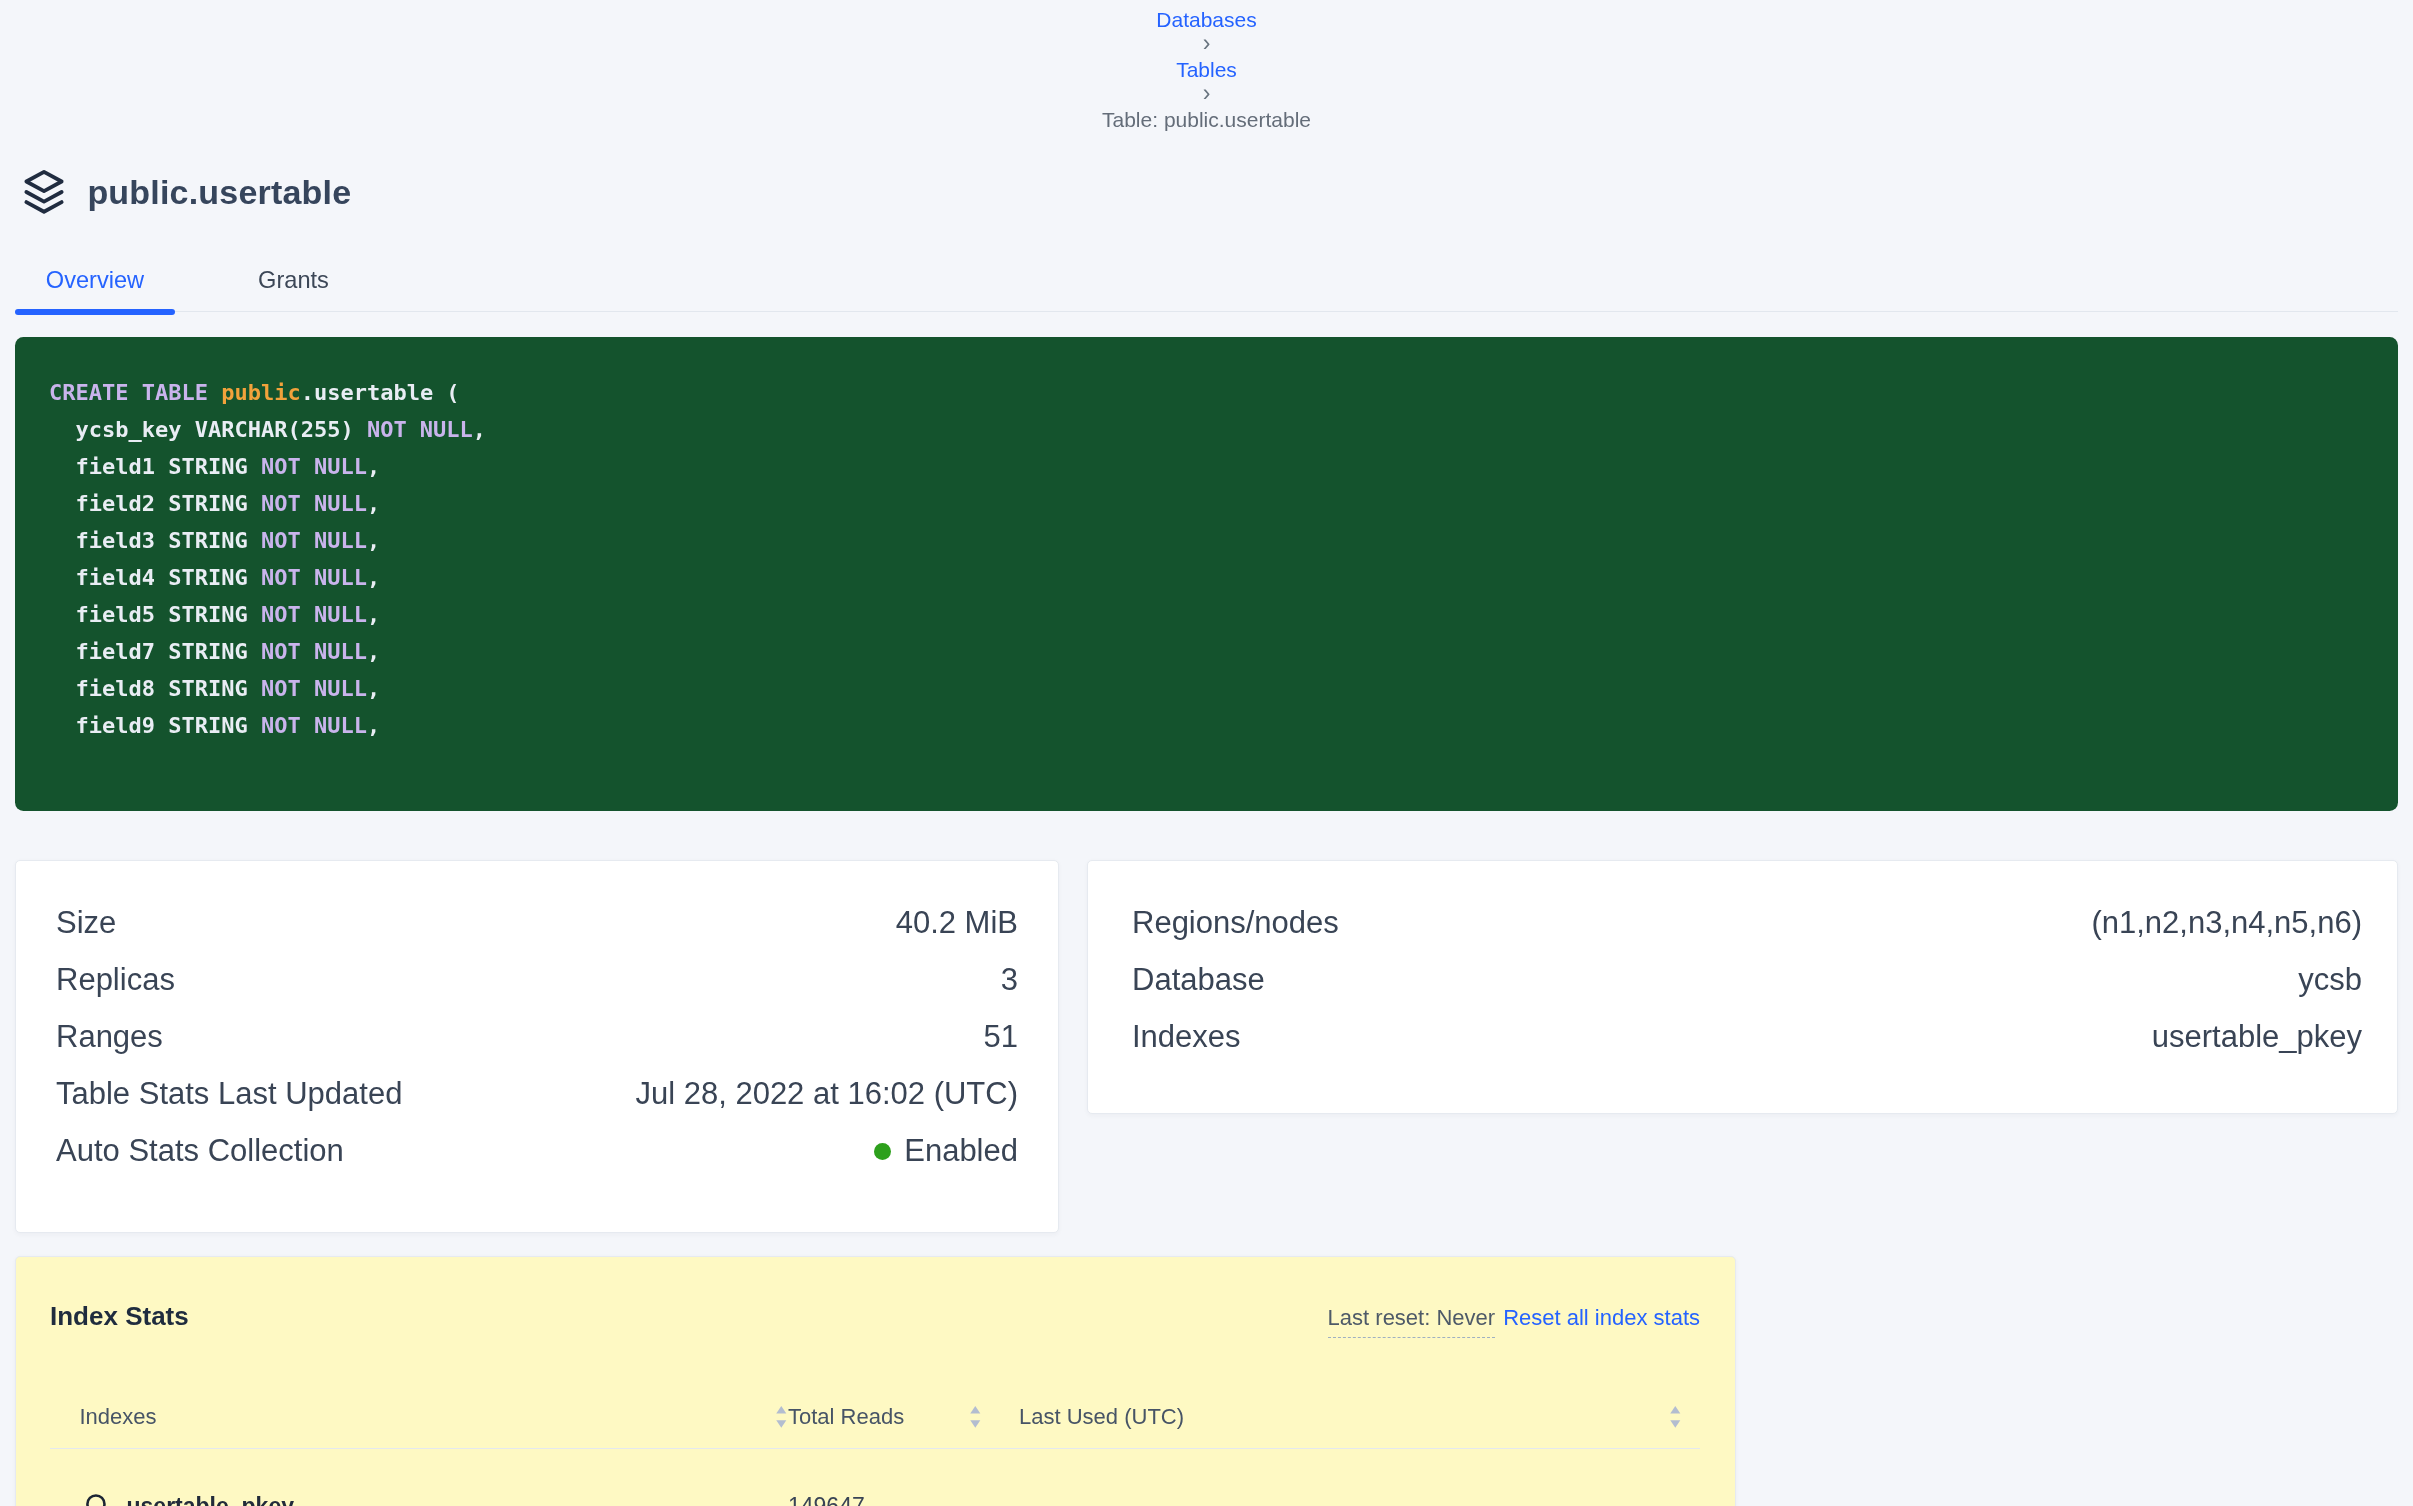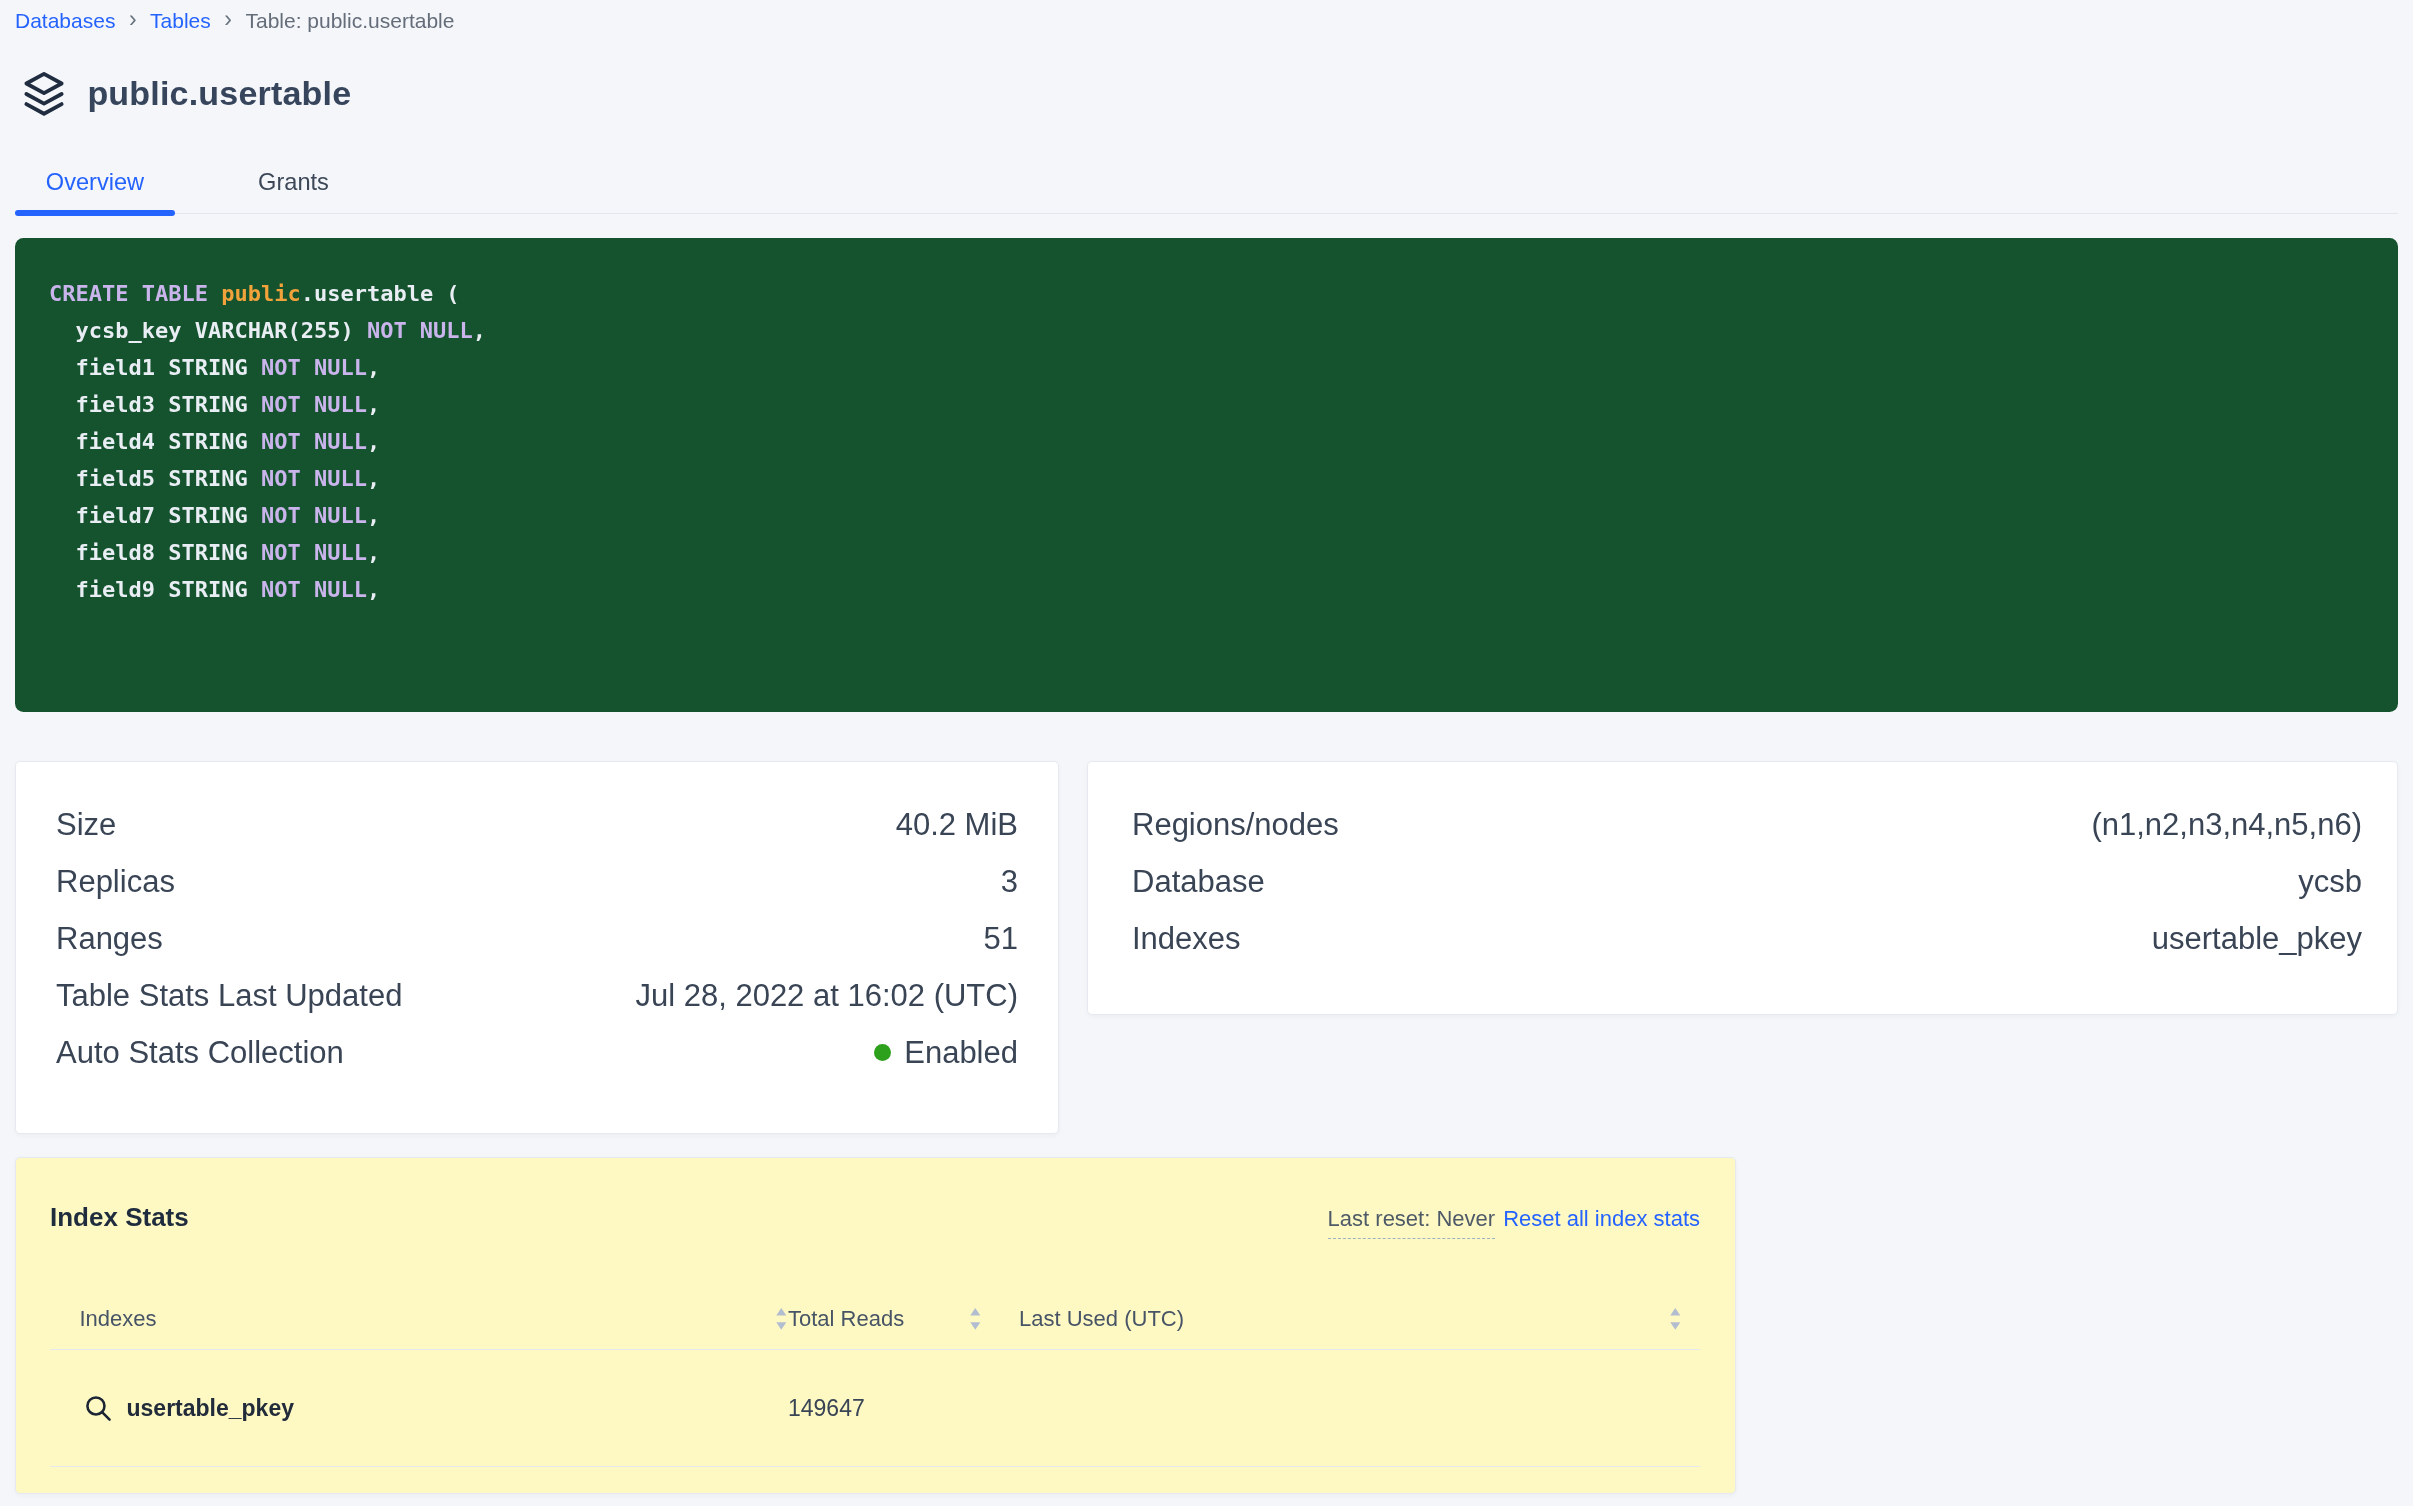--- a/index.html
+++ b/index.html
@@ -6,21 +6,21 @@
   html,body { margin:0; padding:0; }
   body {
     width:2413px; height:1506px; overflow:hidden;
     background:#f4f6fa;
     font-family:"Liberation Sans", sans-serif;
     color:#394455;
   }
   .content { padding:0 15px; }
 
   
-  .breadcrumb { padding-top:7.6px; display:flex; align-items:center; font-size:21px; }
+  .breadcrumb { padding-top:7.6px; display:flex; align-items:center; font-size:21px;flex-direction:column; }
   .crumb-link { color:#2563ff; text-decoration:none; cursor:pointer; }
   .crumb-sep { color:#68747f; margin:0 13.5px; font-size:23px; line-height:1; padding-bottom:3.4px;}
   .crumb-current { color:#646d79; }
 
   
   .title-row { margin-top:37px; display:flex; align-items:center; }
   .title-row svg { margin-left:8.4px; }
   .page-title { margin-left:22px; font-size:34px; font-weight:700; color:#36455c; letter-spacing:0.2px;}
 
   
@@ -118,20 +118,21 @@
 
   <div class="tabs">
     <div class="tab tab-overview active">Overview</div>
     <div class="tab tab-grants inactive">Grants</div>
   </div>
 
   <div class="codeblock" id="sql-code">
       <div class="codeline"><span class="tok-kw">CREATE TABLE </span><span class="tok-schema">public</span><span class="tok-plain">.usertable (</span></div>
       <div class="codeline"><span class="tok-plain">  ycsb_key VARCHAR(255) </span><span class="tok-kw">NOT NULL</span><span class="tok-plain">,</span></div>
       <div class="codeline"><span class="tok-plain">  field1 STRING </span><span class="tok-kw">NOT NULL</span><span class="tok-plain">,</span></div>
+      <div class="codeline"><span class="tok-plain">  field2 STRING </span><span class="tok-kw">NOT NULL</span><span class="tok-plain">,</span></div>
       <div class="codeline"><span class="tok-plain">  field3 STRING </span><span class="tok-kw">NOT NULL</span><span class="tok-plain">,</span></div>
       <div class="codeline"><span class="tok-plain">  field4 STRING </span><span class="tok-kw">NOT NULL</span><span class="tok-plain">,</span></div>
       <div class="codeline"><span class="tok-plain">  field5 STRING </span><span class="tok-kw">NOT NULL</span><span class="tok-plain">,</span></div>
       <div class="codeline"><span class="tok-plain">  field7 STRING </span><span class="tok-kw">NOT NULL</span><span class="tok-plain">,</span></div>
       <div class="codeline"><span class="tok-plain">  field8 STRING </span><span class="tok-kw">NOT NULL</span><span class="tok-plain">,</span></div>
       <div class="codeline"><span class="tok-plain">  field9 STRING </span><span class="tok-kw">NOT NULL</span><span class="tok-plain">,</span></div>
     </div>
 
   <div class="cards-row">
     <div class="card card-left" id="card-left">

